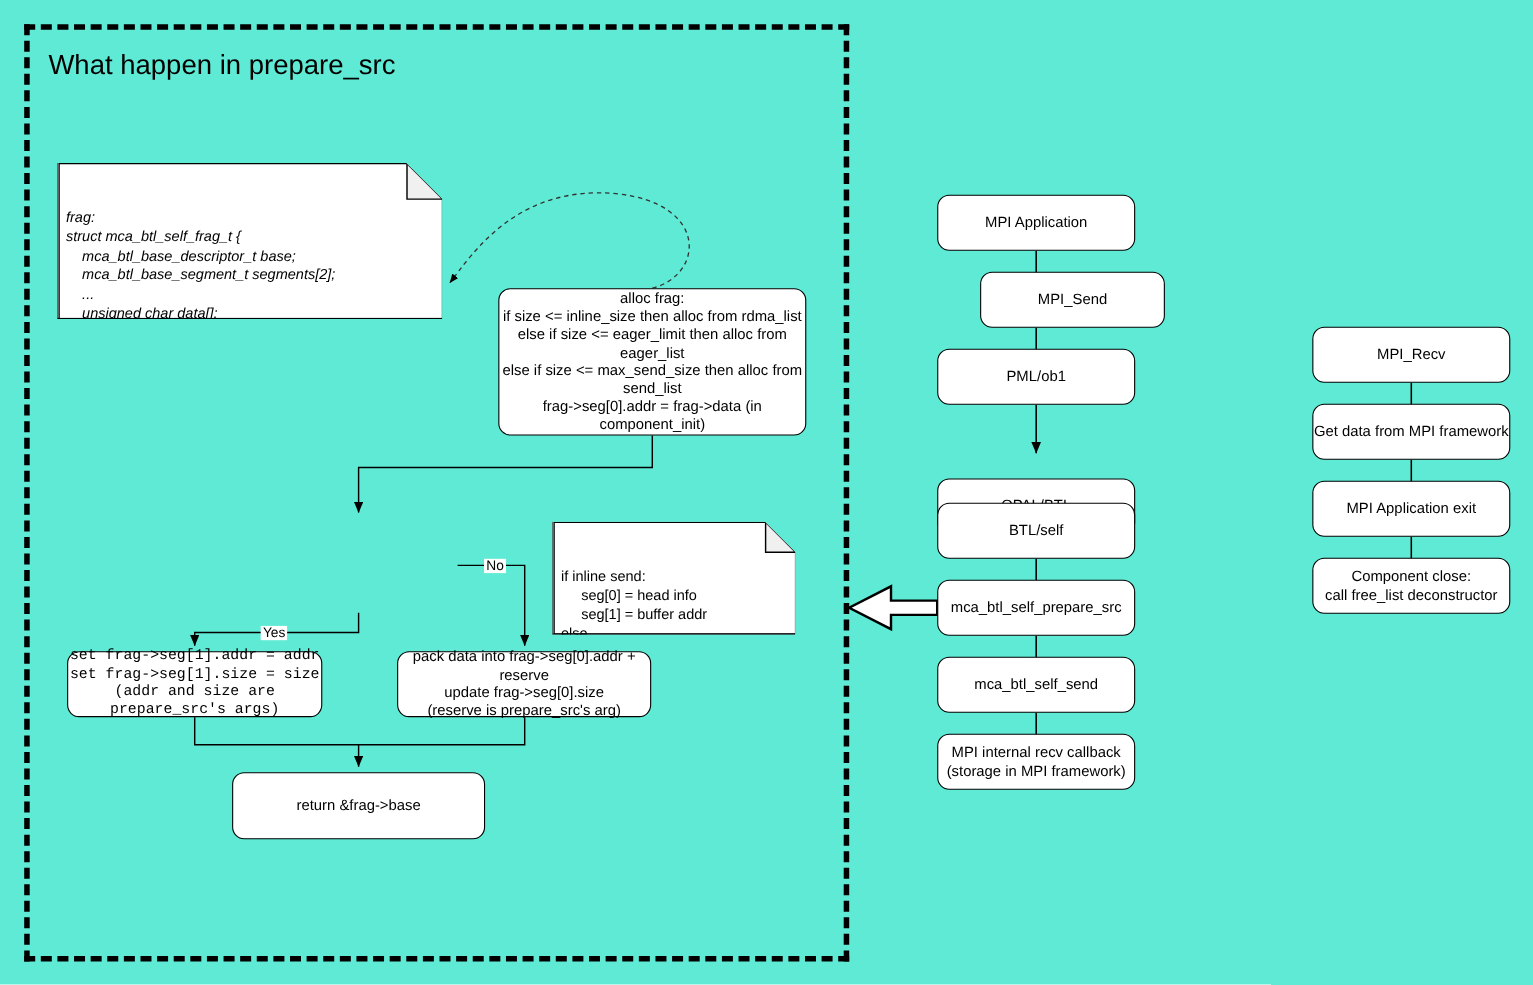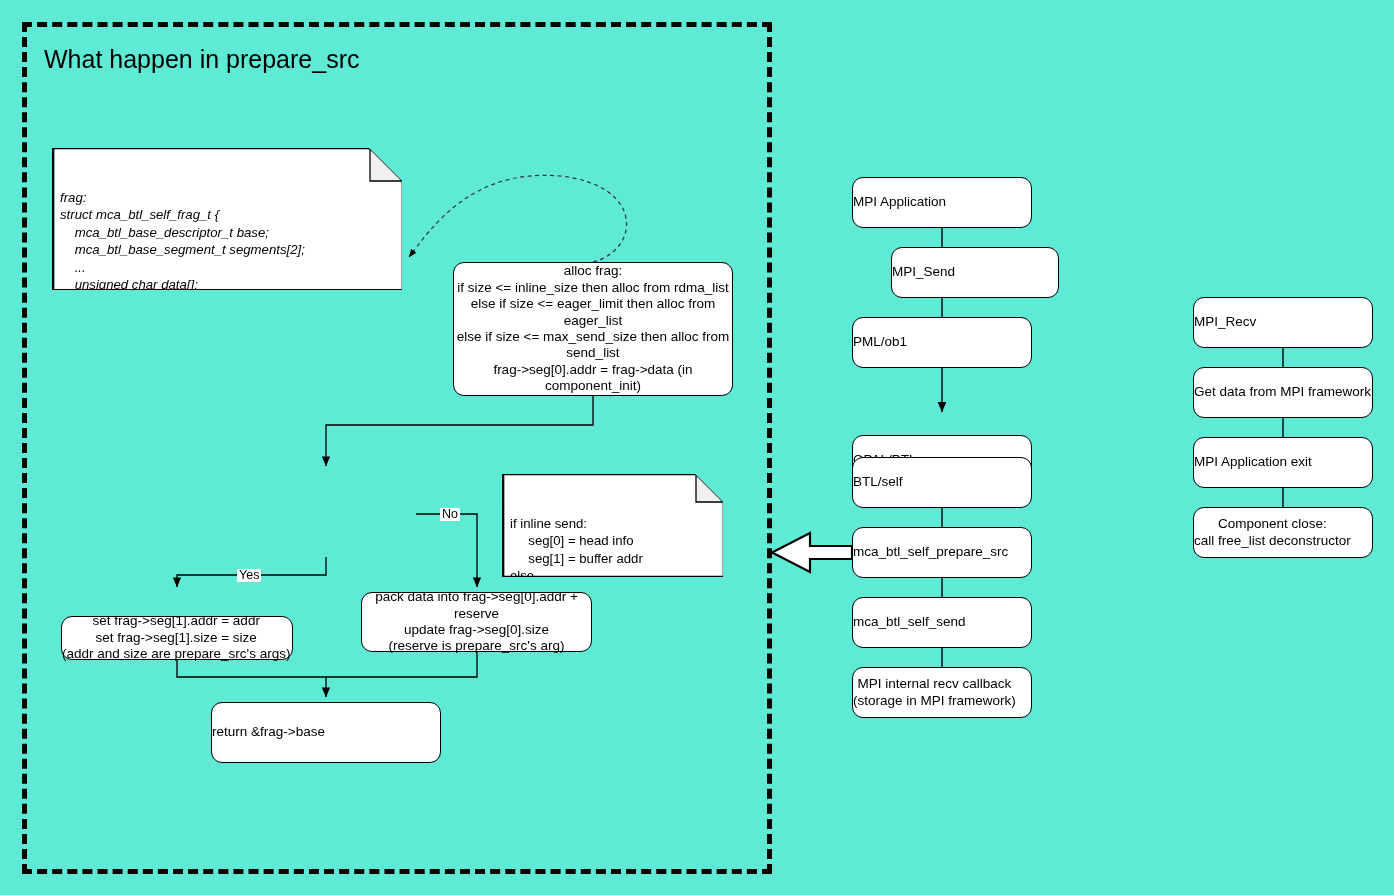--- a/index.html
+++ b/index.html
@@ -27,21 +27,21 @@
     height: 895px;
     pointer-events: none;
   }
   .node {
     position: absolute;
     box-sizing: border-box;
     border: 1.3px solid #000000;
     background: #ffffff;
     display: flex;
     align-items: center;
-    justify-content: flex-start;
+    justify-content: center;
     text-align: center;
     font-size: 13.5px;
     line-height: 1.22;
     white-space: pre-line;
     z-index: 3;
   }
   .rounded {
     border-radius: 11px;
   }
   .note {
@@ -191,21 +191,21 @@
       </svg></div>
 
   <div class="node rounded" id="flow-0" style="left: 453px; top: 262px; width: 280px; height: 134px;">
     <span>alloc frag:
 if size &lt;= inline_size then alloc from rdma_list
 else if size &lt;= eager_limit then alloc from eager_list
 else if size &lt;= max_send_size then alloc from
 send_list
 frag-&gt;seg[0].addr = frag-&gt;data (in component_init)</span>
   </div>
-  <div class="node rounded" id="flow-1" style="left: 61px; top: 616px; width: 232px; height: 44px;">
+  <div class="node rounded" id="flow-1" style="left: 61px; top: 592px; width: 232px; height: 60px; font-family: Liberation Mono, monospace;">
     <span>set frag-&gt;seg[1].addr = addr
 set frag-&gt;seg[1].size = size
 (addr and size are prepare_src's args)</span>
   </div>
   <div class="node rounded" id="flow-2" style="left: 361px; top: 592px; width: 231px; height: 60px;">
     <span>pack data into frag-&gt;seg[0].addr + reserve
 update frag-&gt;seg[0].size
 (reserve is prepare_src's arg)</span>
   </div>
   <div class="node rounded" id="flow-3" style="left: 211px; top: 702px; width: 230px; height: 61px;">

